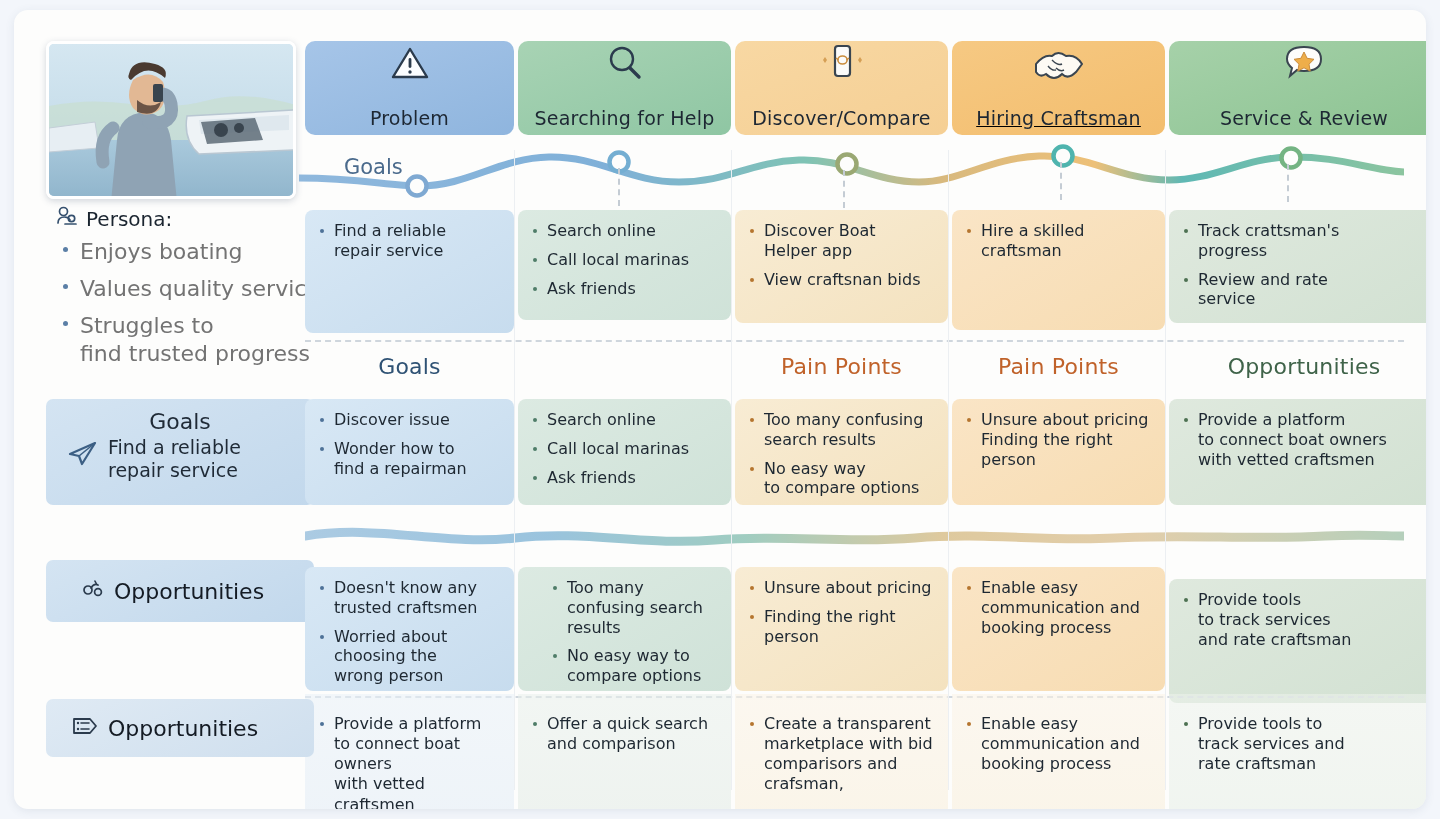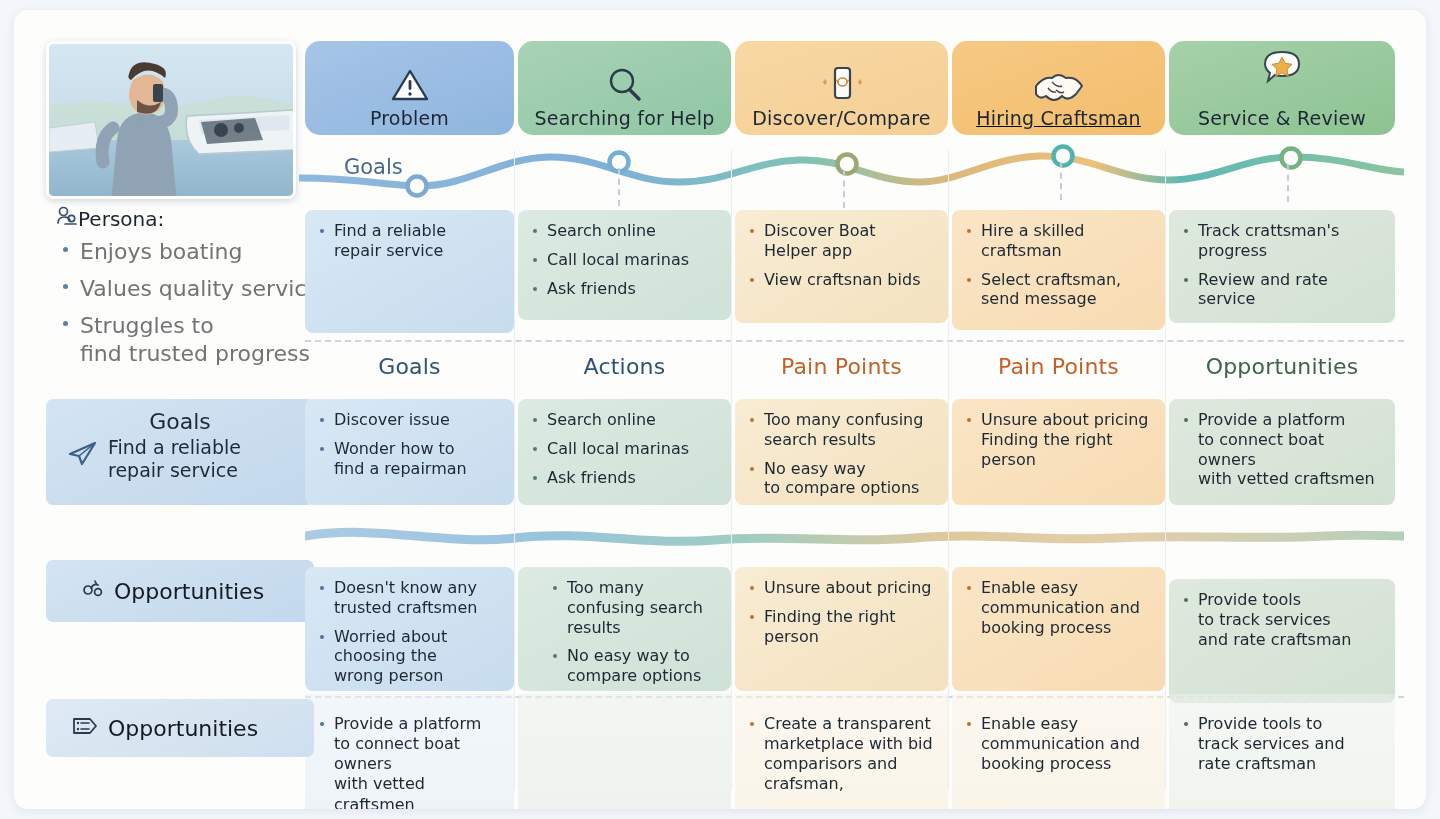--- a/index.html
+++ b/index.html
@@ -20,31 +20,31 @@
     border-radius: 14px;
     box-shadow: 0 2px 10px rgba(60,80,110,.10);
     overflow: hidden;
   }
 
   
   .col-1 { left: 291px;  width: 209px; }
   .col-2 { left: 504px;  width: 213px; }
   .col-3 { left: 721px;  width: 213px; }
   .col-4 { left: 938px;  width: 213px; }
-  .col-5 { left: 1155px; width: 226px; gap: 17px; }
+  .col-5 { left: 1155px; width: 270px; gap: 17px; }
 
   
   .tab {
     position: absolute;
     top: 31px; height: 94px;
-    border-radius: 15px;
+    border-radius: 10px;
     display: flex;
     flex-direction: column;
     align-items: center;
-    justify-content: flex-end;
+    justify-content: space-between;
     padding-bottom: 6px;
   }
   .tab .tab-icon { height: 44px; display:flex; align-items:center; justify-content:center; }
   .tab .tab-label {
     font-family: "DejaVu Sans", sans-serif;
     font-size: 19px;
     color: #1d2733;
     letter-spacing: .2px;
     white-space: nowrap;
   }
@@ -63,21 +63,21 @@
     border: 3px solid #ffffff;
     box-shadow: 0 2px 7px rgba(50,70,100,.22);
     overflow: hidden;
     background: linear-gradient(180deg,#cfe3ef 0%, #bdd7e6 45%, #a9c8da 100%);
   }
   .persona-block {
     position: absolute;
     left: 42px; top: 196px; width: 266px;
   }
   .persona-title {
-    display: flex; align-items: center; gap: 0;
+    display: flex; align-items: center; gap: 8px;
     font-size: 20px; color: #1b2530; margin-bottom: 7px;
   }
   .persona-list { list-style: none; }
   .persona-list li {
     position: relative;
     padding-left: 24px;
     font-size: 22px;
     line-height: 1.28;
     color: #737373;
     margin-bottom: 9px;
@@ -352,37 +352,34 @@
     <ul>
       <li style="white-space:pre-line">Discover Boat
 Helper app</li>
       <li>View craftsnan bids</li>
     </ul>
   </div>
   <div class="card tone-peach col-4" style="top:200px; height:120px;">
     <ul>
       <li style="white-space:pre-line">Hire a skilled
 craftsman</li>
-      <li style="white-space:pre-line">Select craftsman,
-send message</li>
     </ul>
   </div>
   <div class="card tone-sage col-5" style="top:200px; height:113px;">
     <ul>
       <li style="white-space:pre-line">Track crattsman's
 progress</li>
       <li style="white-space:pre-line">Review and rate
 service</li>
     </ul>
   </div>
 
   <div class="hsep" style="top:330px;"></div>
 
   <div class="sec-head navy col-1">Goals</div>
-  <div class="sec-head navy col-2">Actions</div>
   <div class="sec-head rust col-3">Pain Points</div>
   <div class="sec-head rust col-4">Pain Points</div>
   <div class="sec-head moss col-5">Opportunities</div>
 
   <div class="rail-card rail-goals">
     <div class="rail-head">Goals</div>
     <div class="rail-body">
       <span style="flex:0 0 auto;padding-top:4px">
         <svg width="32" height="26" viewBox="0 0 32 26">
             <path d="M29 3 L4 14 L13 16 L16 24 Z" fill="none" stroke="#3c5f84" stroke-width="2.2" stroke-linejoin="round"></path>
@@ -517,20 +514,26 @@
     <span class="rail-label">Opportunities</span>
   </div>
 
   <div class="cell t-blue col-1" style="top:696px;">
     <ul>
       <li style="white-space:pre-line">Provide a platform
 to connect boat owners
 with vetted craftsmen</li>
     </ul>
   </div>
+  <div class="cell t-mint col-2" style="top:696px;">
+    <ul>
+      <li style="white-space:pre-line">Offer a quick search
+and comparison</li>
+    </ul>
+  </div>
   <div class="cell t-sand col-3" style="top:696px;">
     <ul>
       <li style="white-space:pre-line">Create a transparent
 marketplace with bid
 comparisors and crafsman,</li>
     </ul>
   </div>
   <div class="cell t-sand col-4" style="top:696px;">
     <ul>
       <li style="white-space:pre-line">Enable easy

